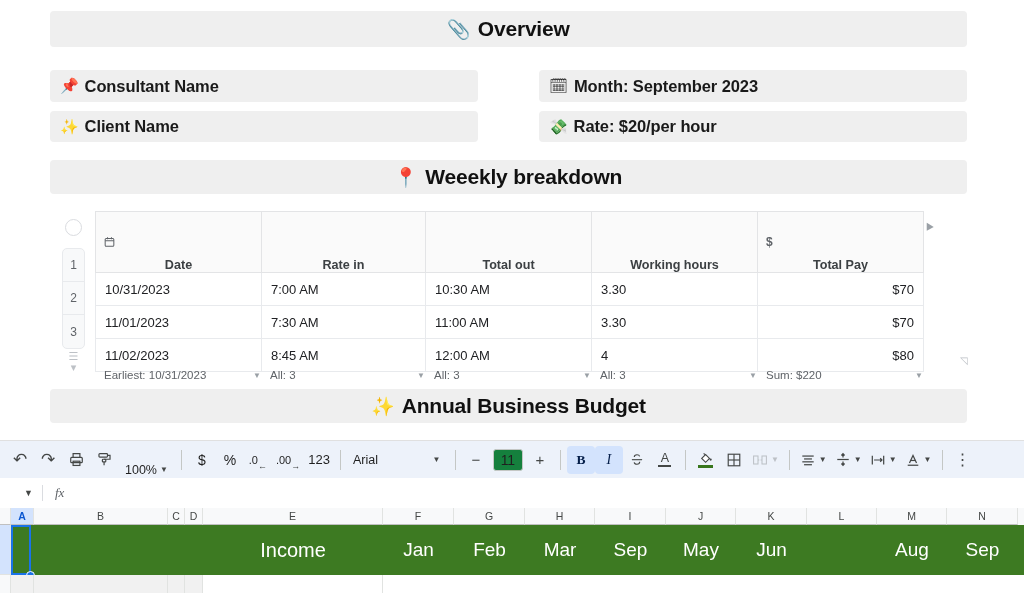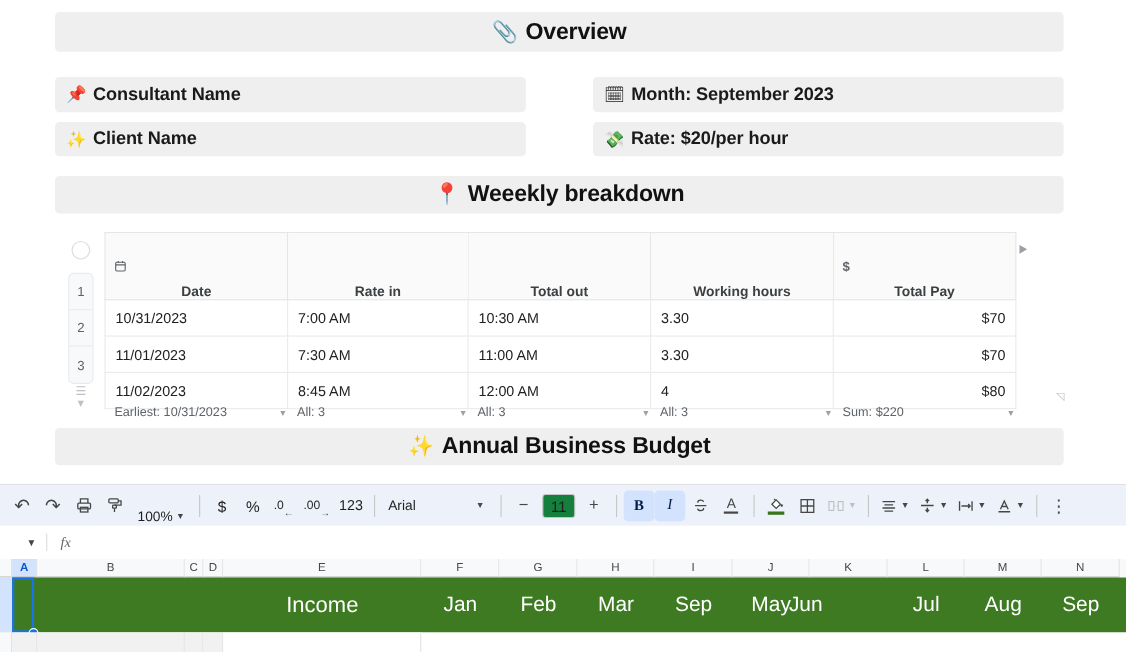--- a/index.html
+++ b/index.html
@@ -578,25 +578,22 @@
         </div>
       <div class="greencell" style="left:514px;width:70px">
           <span>Mar</span>
         </div>
       <div class="greencell" style="left:584px;width:71px">
           <span>Sep</span>
         </div>
       <div class="greencell" style="left:655px;width:70px">
           <span>May</span>
         </div>
-      <div class="greencell" style="left:686px;width:71px">
+      <div class="greencell" style="left:725px;width:71px">
           <span>Jun</span>
-        </div>
-      <div class="greencell" style="left:796px;width:70px">
-          <span>Jul</span>
         </div>
       <div class="greencell" style="left:866px;width:70px">
           <span>Aug</span>
         </div>
       <div class="greencell" style="left:936px;width:71px">
           <span>Sep</span>
         </div>
     </div>
 
     <div id="selbox"></div>

